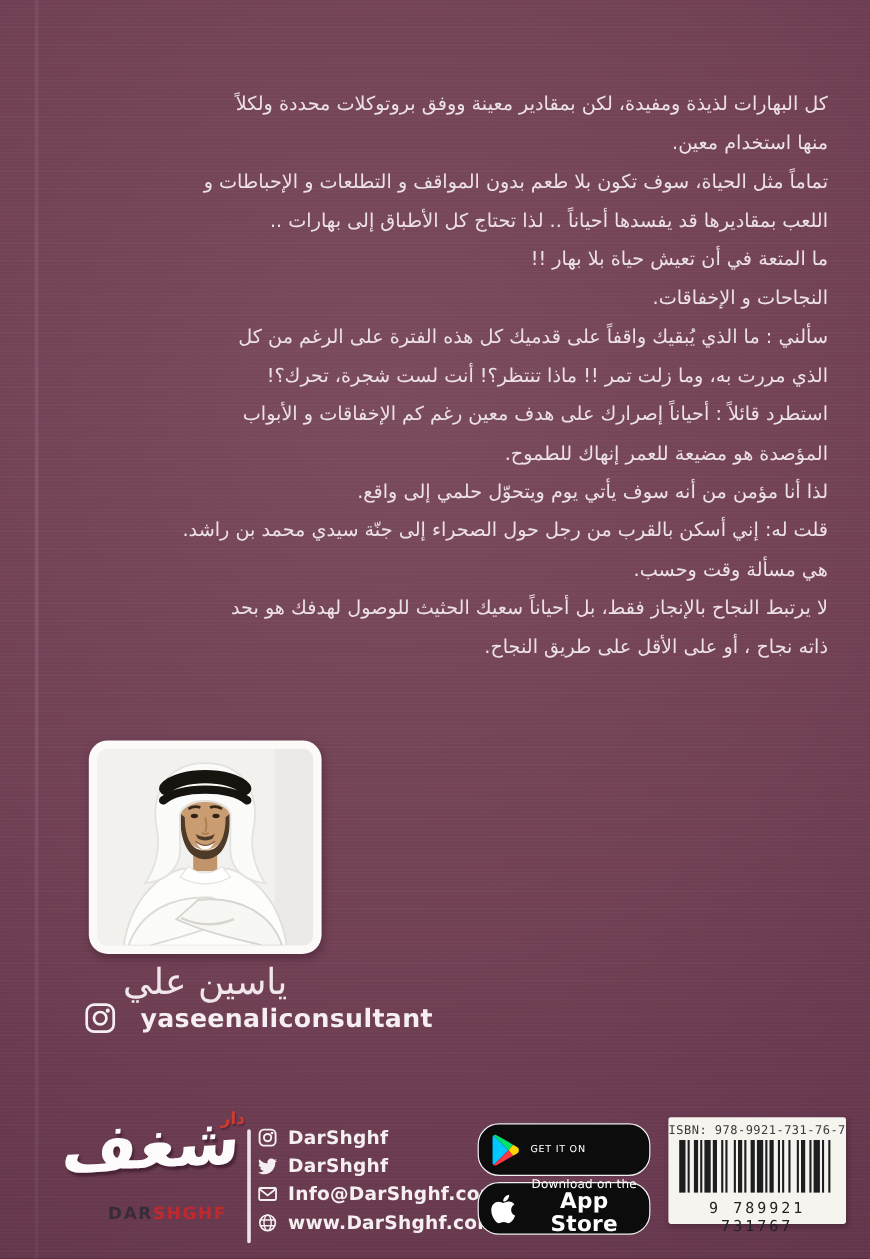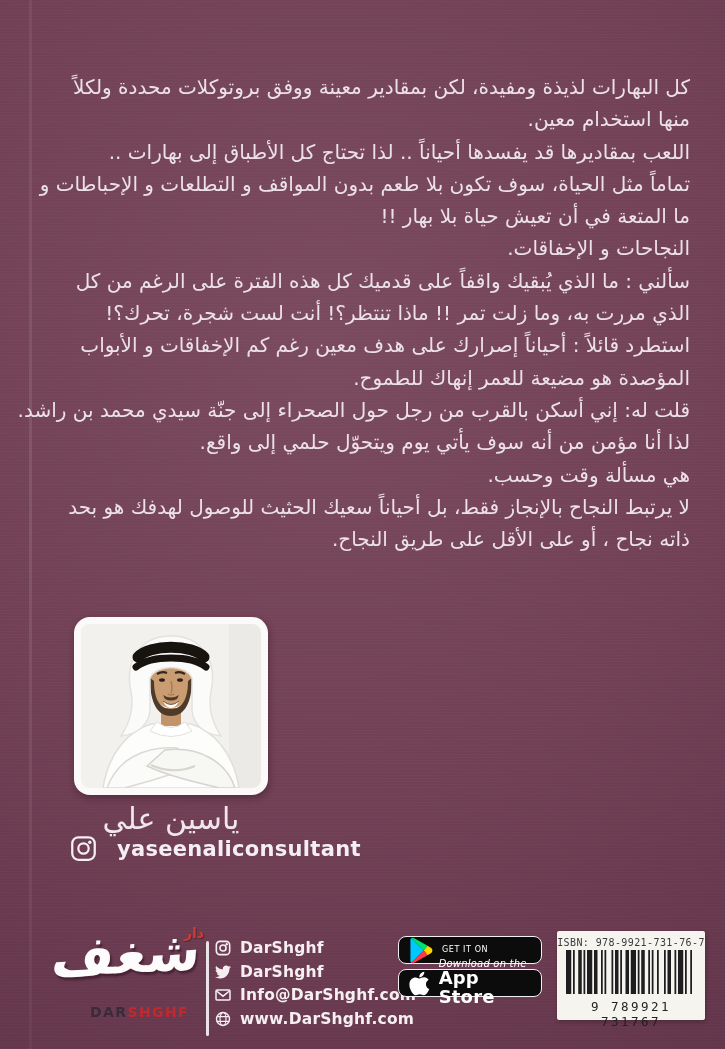--- a/index.html
+++ b/index.html
@@ -7,21 +7,21 @@
     position:relative; width:725px; height:1049px; overflow:hidden;
     font-family:"DejaVu Sans", sans-serif;
     background:
       repeating-linear-gradient(0deg, rgba(255,255,255,.015) 0 1px, rgba(0,0,0,.012) 1px 3px),
       radial-gradient(120% 90% at 45% 32%, #7b4b5f 0%, #724156 48%, #603349 100%);
   }
   .crease{position:absolute;left:29px;top:0;width:3px;height:100%;
     background:linear-gradient(180deg, rgba(255,255,255,.06), rgba(255,255,255,.10), rgba(255,255,255,.04));}
   
   .blurb{position:absolute; top:71px; right:35px; left:28px; direction:rtl; text-align:right;
-    color:#ece1e7; font-size:20px; line-height:32.3px; letter-spacing:0;}
+    color:#ece1e7; font-size:16px; line-height:32.3px; letter-spacing:0;}
   .blurb div{white-space:nowrap;}
   
   .photo-frame{position:absolute; left:74px; top:617px; width:194px; height:178px;
     background:#fbfaf8; border-radius:16px; padding:7px; box-sizing:border-box;
     box-shadow:1px 3px 7px rgba(30,10,20,.35);}
   .photo-frame .photo{width:100%;height:100%;border-radius:9px;overflow:hidden;background:#f2f1ee;}
   .photo svg{display:block;width:100%;height:100%;}
   .author-name{position:absolute; left:74px; top:801px; width:194px; text-align:center;
     direction:rtl; color:#f0e6eb; font-size:30px;}
   .ig-row{position:absolute; left:70px; top:835px; display:flex; align-items:center; gap:20px;
@@ -35,54 +35,54 @@
     text-shadow:1px 1px 1px rgba(40,12,26,.4);}
   .latin-logo{position:absolute; left:2px; bottom:6px; font-size:14px; font-weight:bold; letter-spacing:1.4px;}
   .latin-dar{color:#3a2b38;}
   .latin-shghf{color:#c2282e;}
   .divider{position:absolute; left:206px; top:941px; width:2.5px; height:95px; background:#f3ecf0; opacity:.95; border-radius:2px;}
   .social{position:absolute; left:215px; top:939px; display:flex; flex-direction:column; gap:5.5px;}
   .social .row{display:flex; align-items:center; gap:9px; height:18px; color:#f5eff2;
     font-size:15.5px; font-weight:bold; letter-spacing:.2px;}
   .social .row svg{flex:none;}
   .badges{position:absolute; left:398px; top:936px; width:144px; display:flex; flex-direction:column; gap:5px;}
-  .badge{height:28px; border-radius:8px; border:1.5px solid #f0f0f0; background:#0c0c0c;
-    display:flex; align-items:center; gap:9px; padding:0 6px 0 10px; box-sizing:border-box; color:#fff;}
+  .badge{height:44px; border-radius:18px; border:1.5px solid #f0f0f0; background:#0c0c0c;
+    display:flex; align-items:center; gap:9px; padding:0 6px 0 10px; box-sizing:border-box; color:#fff;text-align:center;}
   .badge .txt{display:flex; flex-direction:column; justify-content:center; line-height:1.05;}
   .badge .tagline{font-size:8px; letter-spacing:.6px;}
-  .badge .tagline-as{font-size:10px; letter-spacing:.2px;font-style:italic;}
+  .badge .tagline-as{font-size:10px; letter-spacing:.2px;}
   .badge .store{font-size:18px; font-weight:bold; letter-spacing:.2px;}
   
   .barcode-label{position:absolute; left:557px; top:931px; width:148px; height:89px;
     background:#f6f4ee; border-radius:2px; text-align:center; box-sizing:border-box; padding-top:6px;
     box-shadow:1px 2px 4px rgba(30,10,20,.3);}
   .isbn{font-family:"DejaVu Sans Mono", monospace; font-size:10px; color:#3a393b; letter-spacing:.4px;}
   .bars{margin:2px auto 0;}
   .barcode-digits{font-family:"DejaVu Sans Mono", monospace; font-size:12.5px; color:#222;
     letter-spacing:2.5px; margin-top:1px;}
 </style>
 </head>
 <body>
 
 <div class="cover">
   <div class="crease"></div>
 
   <div class="blurb">
     <div>كل البهارات لذيذة ومفيدة، لكن بمقادير معينة ووفق بروتوكلات محددة ولكلاً</div>
     <div>منها استخدام معين.</div>
+    <div>تماماً مثل الحياة، سوف تكون بلا طعم بدون المواقف و التطلعات و الإحباطات و</div>
     <div>اللعب بمقاديرها قد يفسدها أحياناً .. لذا تحتاج كل الأطباق إلى بهارات ..</div>
-    <div>تماماً مثل الحياة، سوف تكون بلا طعم بدون المواقف و التطلعات و الإحباطات و</div>
     <div>ما المتعة في أن تعيش حياة بلا بهار !!</div>
     <div>النجاحات و الإخفاقات.</div>
     <div>سألني : ما الذي يُبقيك واقفاً على قدميك كل هذه الفترة على الرغم من كل</div>
     <div>الذي مررت به، وما زلت تمر !! ماذا تنتظر؟! أنت لست شجرة، تحرك؟!</div>
     <div>استطرد قائلاً : أحياناً إصرارك على هدف معين  رغم كم الإخفاقات و الأبواب</div>
     <div>المؤصدة هو مضيعة للعمر إنهاك للطموح.</div>
+    <div>لذا أنا مؤمن من أنه سوف يأتي يوم ويتحوّل حلمي إلى واقع.</div>
     <div>قلت له: إني أسكن بالقرب من رجل حول الصحراء إلى جنّة سيدي محمد بن راشد.</div>
-    <div>لذا أنا مؤمن من أنه سوف يأتي يوم ويتحوّل حلمي إلى واقع.</div>
     <div>هي مسألة وقت وحسب.</div>
     <div>لا يرتبط النجاح بالإنجاز فقط، بل أحياناً سعيك الحثيث للوصول لهدفك هو بحد</div>
     <div>ذاته نجاح ، أو على الأقل على طريق النجاح.</div>
   </div>
 
   <div class="photo-frame">
     <div class="photo">
       <svg viewBox="0 0 180 164" preserveAspectRatio="xMidYMid slice">
         <rect width="180" height="164" fill="#f2f1ee"></rect>
         <rect x="148" width="32" height="164" fill="#eceae6"></rect>

